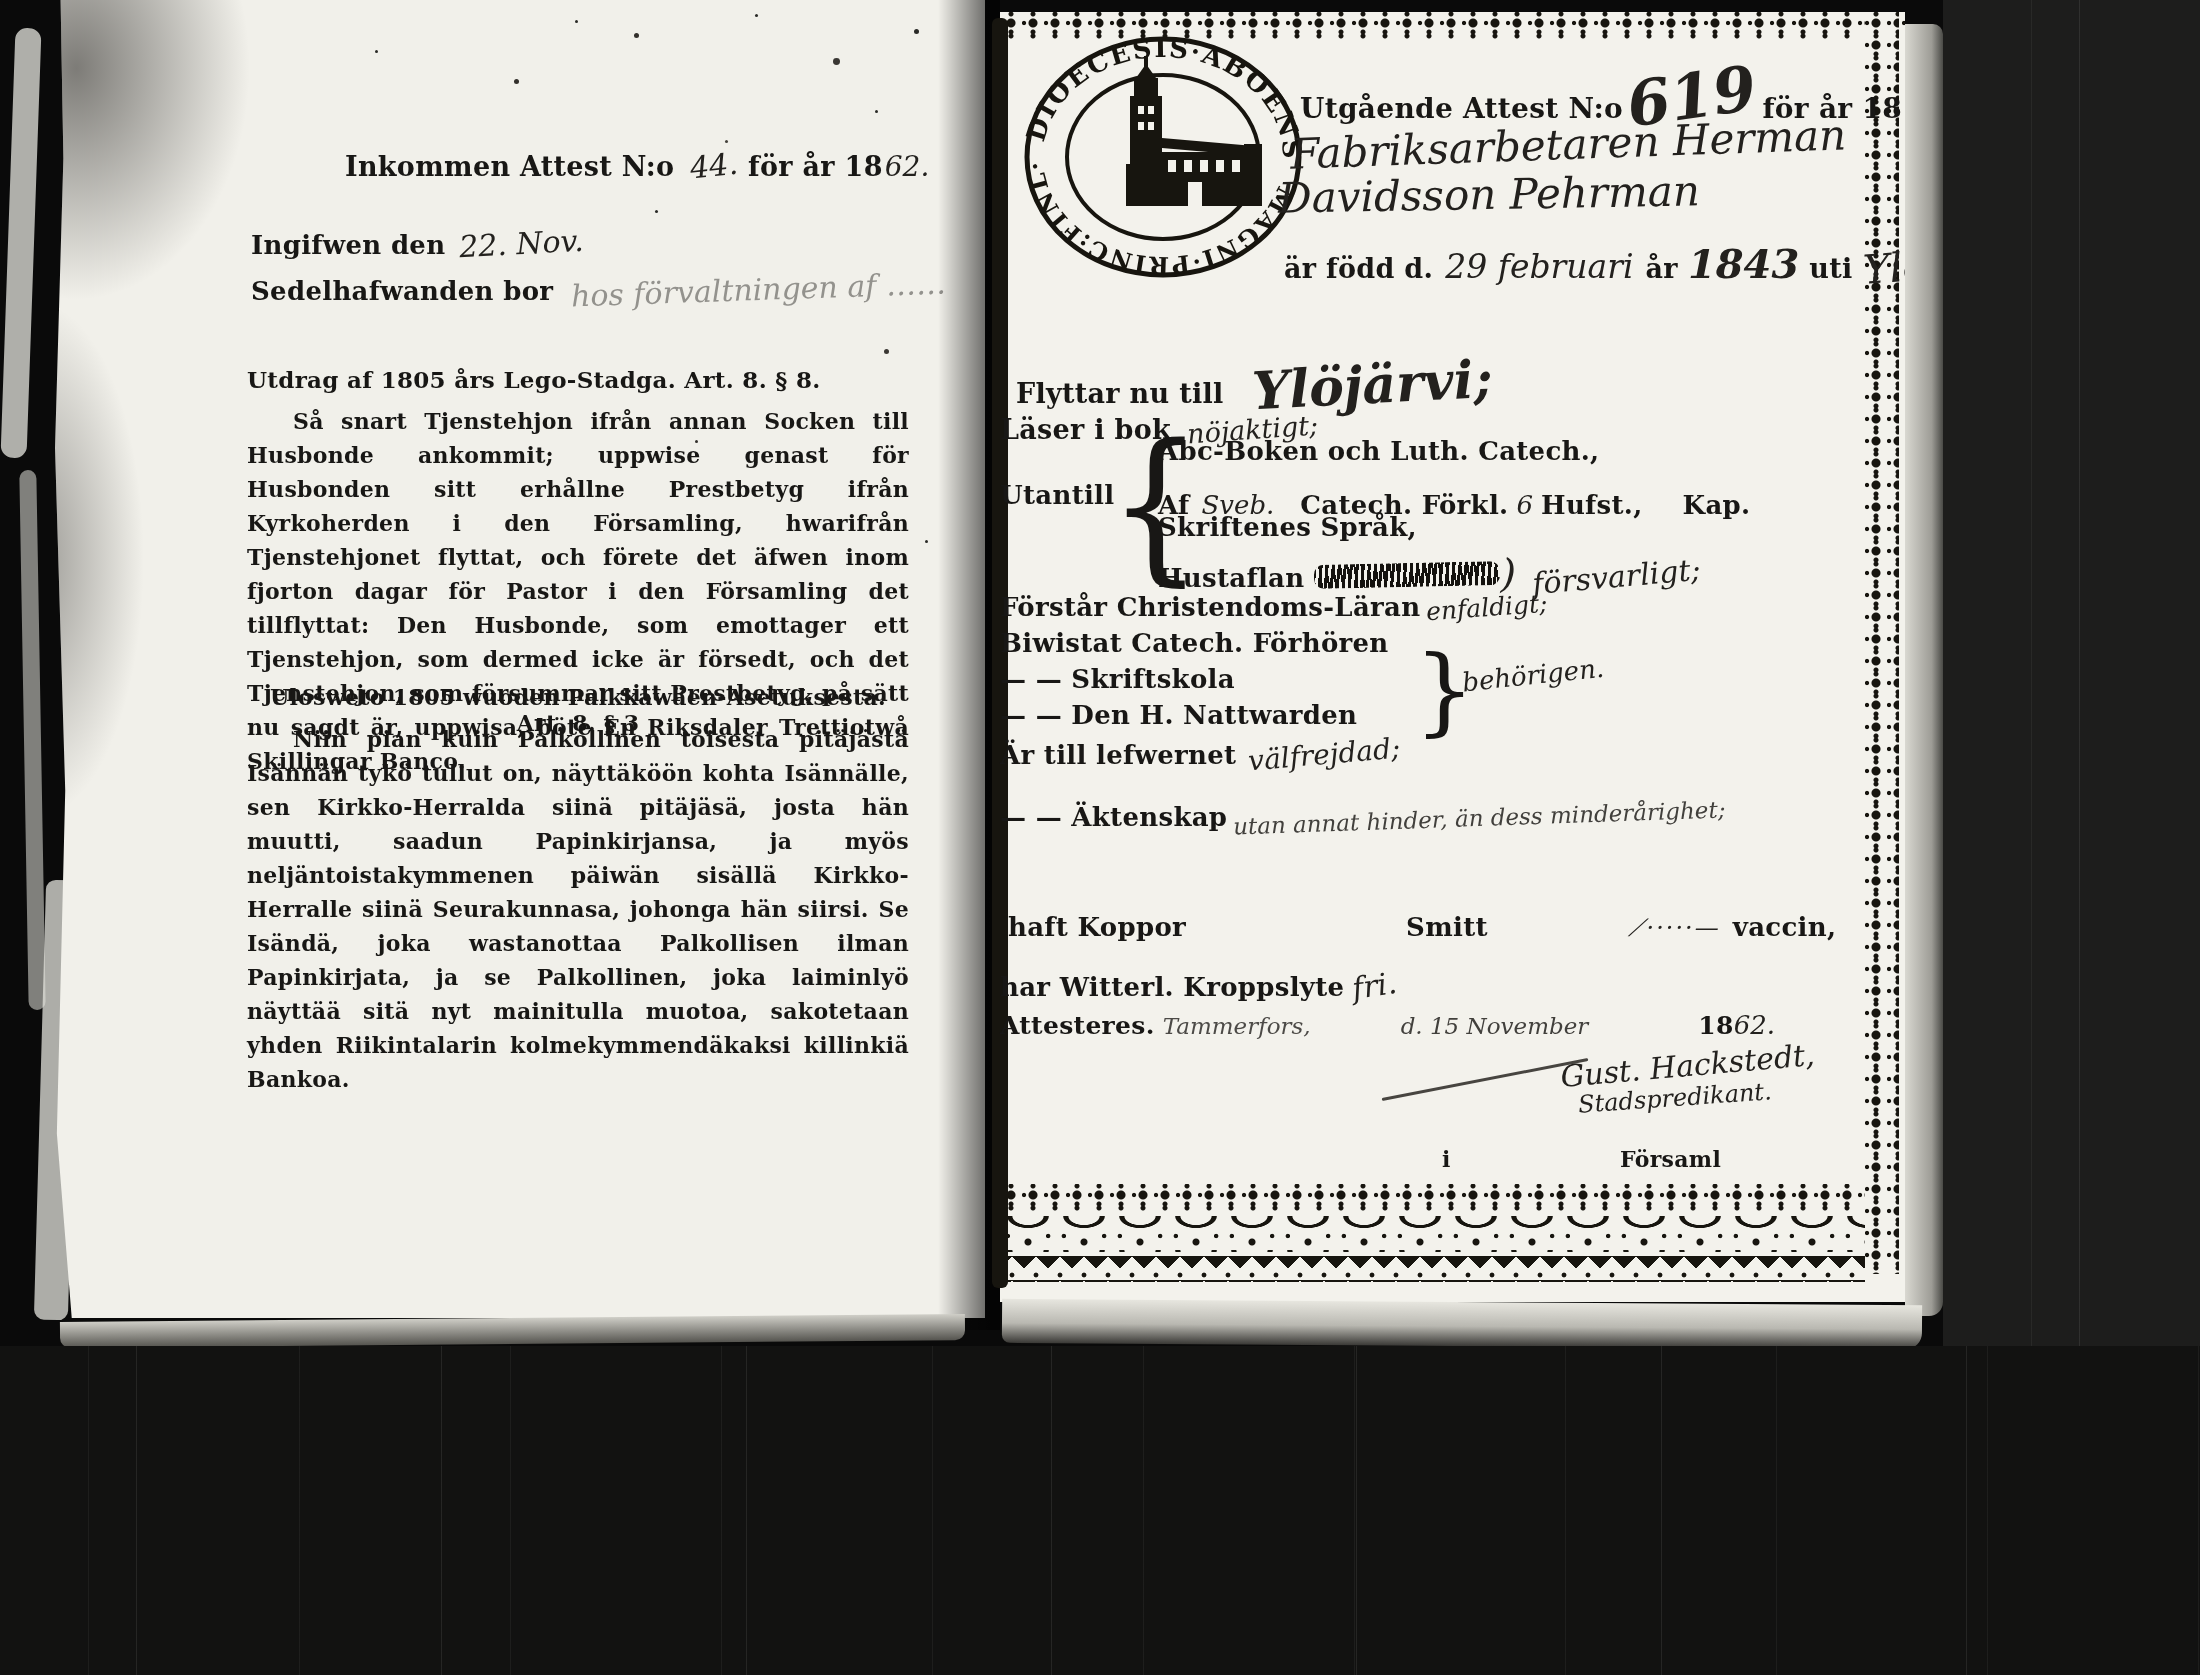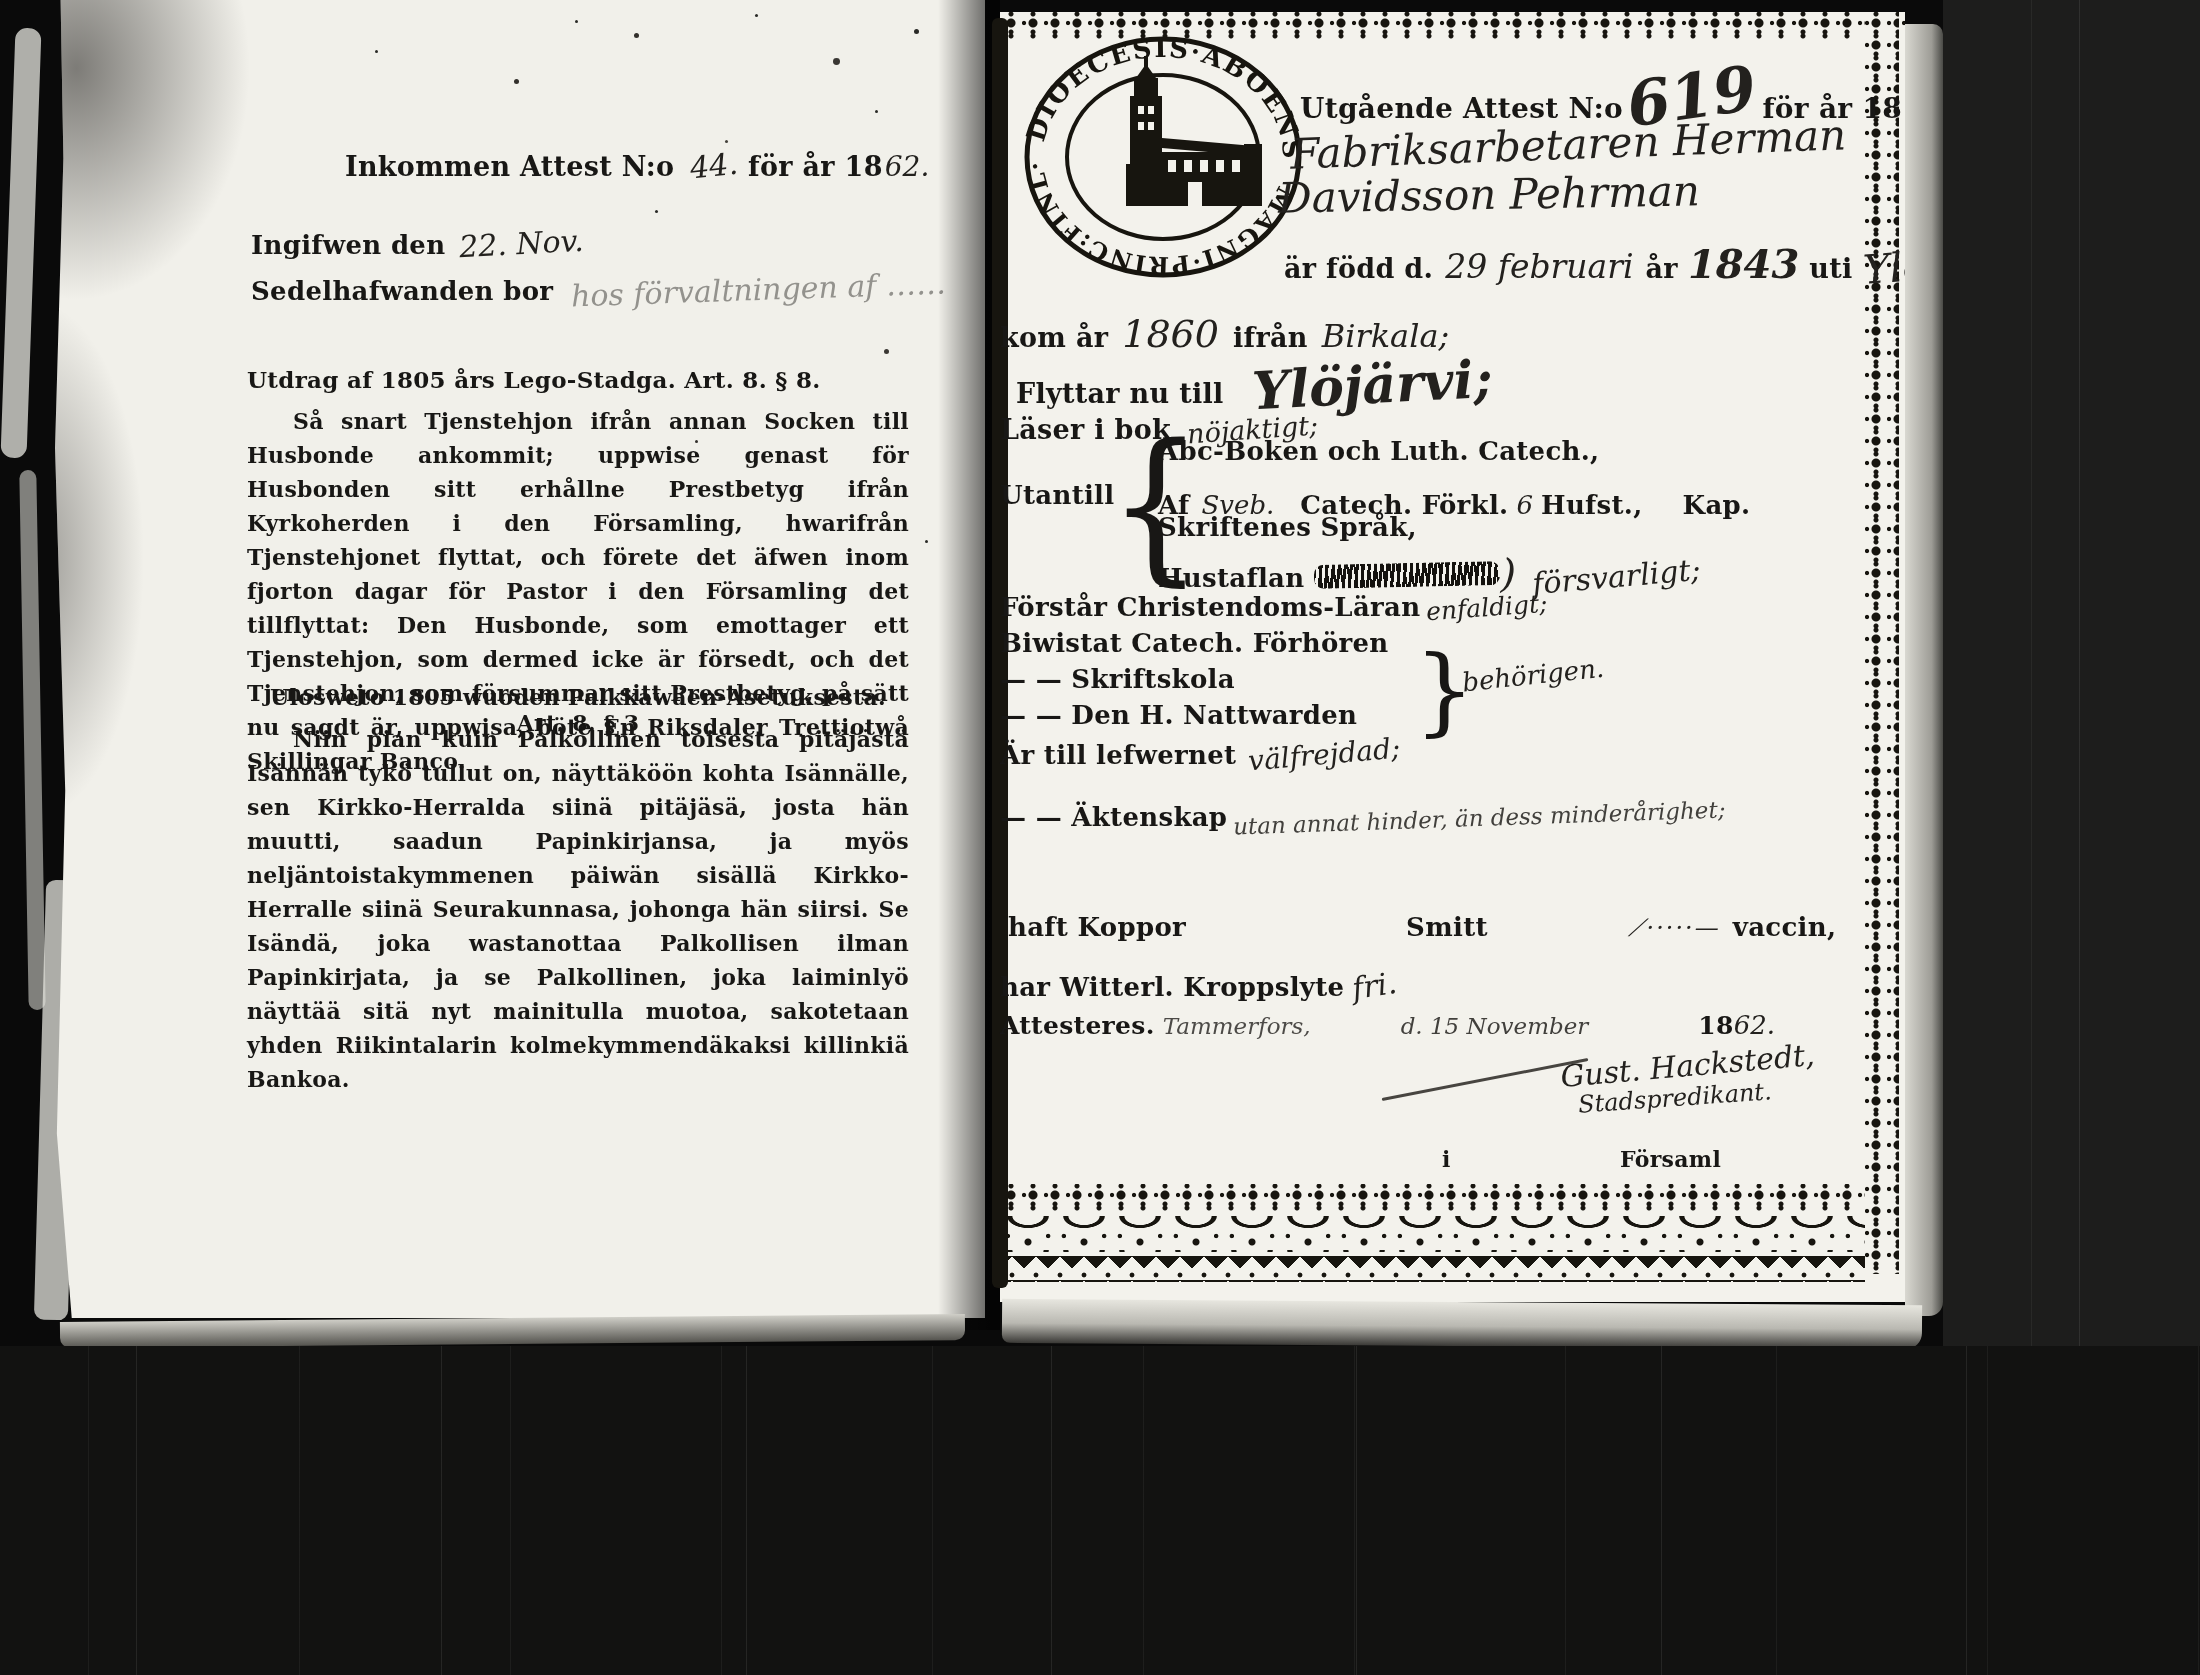--- a/index.html
+++ b/index.html
@@ -145,26 +145,20 @@
 
     <div class="abs row" style="left:284px;top:228px;font-size:27px;">
       <span class="fr">är född d.</span>
       <span class="hw" style="font-size:33px;margin:0 12px;">29 februari</span>
       <span class="fr">år</span>
       <span class="hw" style="font-size:40px;font-weight:700;margin:0 10px;">1843</span>
       <span class="fr">uti</span>
       <span class="hw" style="font-size:40px;margin-left:10px;transform:rotate(-4deg);">Ylöjärvi;</span>
     </div>
 
-    <div class="abs row" style="left:0px;top:300px;font-size:27px;">
-      <span class="fr">kom år</span>
-      <span class="hw" style="font-size:38px;margin:0 14px;">1860</span>
-      <span class="fr">ifrån</span>
-      <span class="hw" style="font-size:32px;margin-left:14px;">Birkala;</span>
-    </div>
 
     <div class="abs row" style="left:0px;top:342px;font-size:27px;margin-left:16px;">
       <span class="fr">Flyttar nu till</span>
       <span class="hw" style="font-size:52px;font-weight:700;margin-left:28px;transform:rotate(-3deg);">Ylöjärvi;</span>
     </div>
 
     <div class="abs row" style="left:0px;top:402px;font-size:27px;">
       <span class="fr">Läser i bok</span>
       <span class="hw" style="font-size:27px;margin-left:16px;transform:rotate(-4deg);">nöjaktigt;</span>
     </div>

